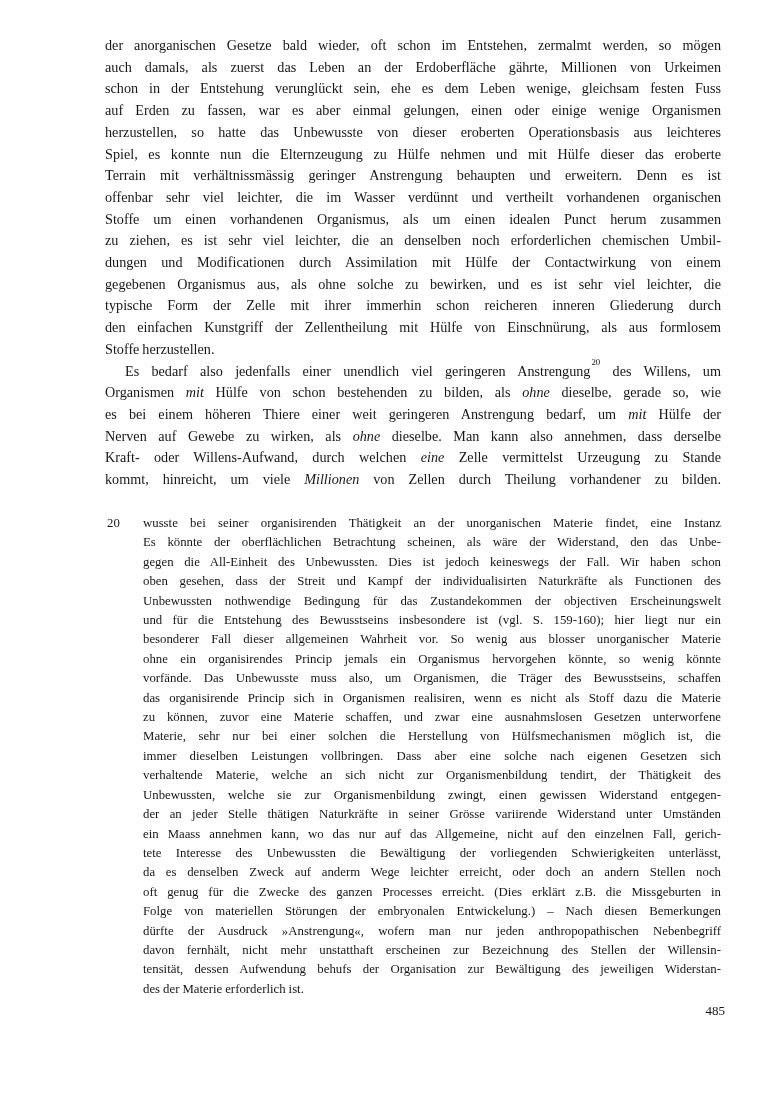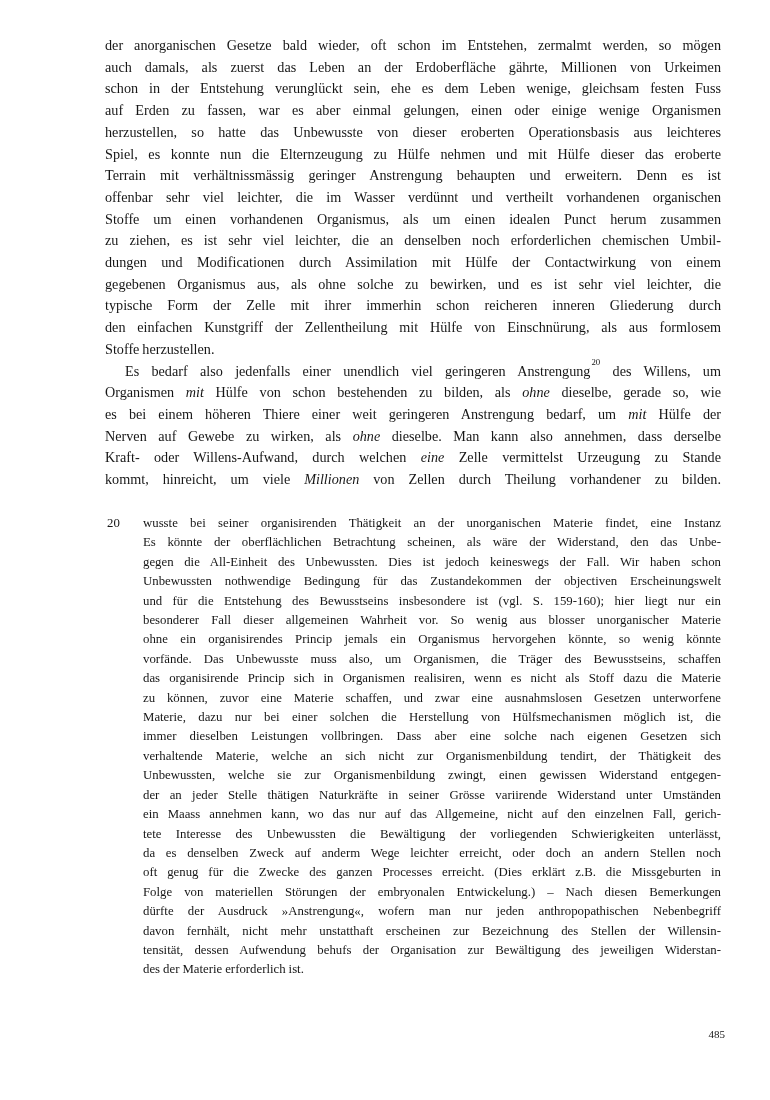--- a/index.html
+++ b/index.html
@@ -42,22 +42,22 @@
   }
   .fn-marker {
     position: absolute;
     left: 2px; top: 0;
     width: 36px;
   }
   .fn-lines { margin-left: 38px; }
   .fn-lines .bline { word-spacing: -0.2px; }
   .folio {
     position: absolute;
-    right: 45px; top: 1026px;
-    font-size: 11px; line-height: 16px;
+    right: 45px; top: 1003px;
+    font-size: 13px; line-height: 16px;
     color: #161616;
   }
 </style>
 </head>
 <body>
 
 <div class="page">
 
   <main class="text-block">
 
@@ -89,28 +89,29 @@
     </div>
 
   </main>
 
   <section class="footnote">
     <div class="fn-marker">20</div>
     <div class="fn-lines">
       <div class="bline">wusste bei seiner organisirenden Thätigkeit an der unorganischen Materie findet, eine Instanz</div>
       <div class="bline">Es könnte der oberflächlichen Betrachtung scheinen, als wäre der Widerstand, den das Unbe-</div>
       <div class="bline">gegen die All-Einheit des Unbewussten. Dies ist jedoch keineswegs der Fall. Wir haben schon</div>
+      <div class="bline">oben gesehen, dass der Streit und Kampf der individualisirten Naturkräfte als Functionen des</div>
       <div class="bline">Unbewussten nothwendige Bedingung für das Zustandekommen der objectiven Erscheinungswelt</div>
       <div class="bline">und für die Entstehung des Bewusstseins insbesondere ist (vgl. S. 159-160); hier liegt nur ein</div>
       <div class="bline">besonderer Fall dieser allgemeinen Wahrheit vor. So wenig aus blosser unorganischer Materie</div>
       <div class="bline">ohne ein organisirendes Princip jemals ein Organismus hervorgehen könnte, so wenig könnte</div>
       <div class="bline">vorfände. Das Unbewusste muss also, um Organismen, die Träger des Bewusstseins, schaffen</div>
       <div class="bline">das organisirende Princip sich in Organismen realisiren, wenn es nicht als Stoff dazu die Materie</div>
       <div class="bline">zu können, zuvor eine Materie schaffen, und zwar eine ausnahmslosen Gesetzen unterworfene</div>
-      <div class="bline">Materie, dazu nur bei einer solchen die Herstellung von Hülfsmechanismen möglich ist, die</div>
+      <div class="bline">Materie, sehr nur bei einer solchen die Herstellung von Hülfsmechanismen möglich ist, die</div>
       <div class="bline">immer dieselben Leistungen vollbringen. Dass aber eine solche nach eigenen Gesetzen sich</div>
       <div class="bline">verhaltende Materie, welche an sich nicht zur Organismenbildung tendirt, der Thätigkeit des</div>
       <div class="bline">Unbewussten, welche sie zur Organismenbildung zwingt, einen gewissen Widerstand entgegen-</div>
       <div class="bline">der an jeder Stelle thätigen Naturkräfte in seiner Grösse variirende Widerstand unter Umständen</div>
       <div class="bline">ein Maass annehmen kann, wo das nur auf das Allgemeine, nicht auf den einzelnen Fall, gerich-</div>
       <div class="bline">tete Interesse des Unbewussten die Bewältigung der vorliegenden Schwierigkeiten unterlässt,</div>
       <div class="bline">da es denselben Zweck auf anderm Wege leichter erreicht, oder doch an andern Stellen noch</div>
       <div class="bline">oft genug für die Zwecke des ganzen Processes erreicht. (Dies erklärt z.B. die Missgeburten in</div>
       <div class="bline">Folge von materiellen Störungen der embryonalen Entwickelung.) – Nach diesen Bemerkungen</div>
       <div class="bline">dürfte der Ausdruck »Anstrengung«, wofern man nur jeden anthropopathischen Nebenbegriff</div>

